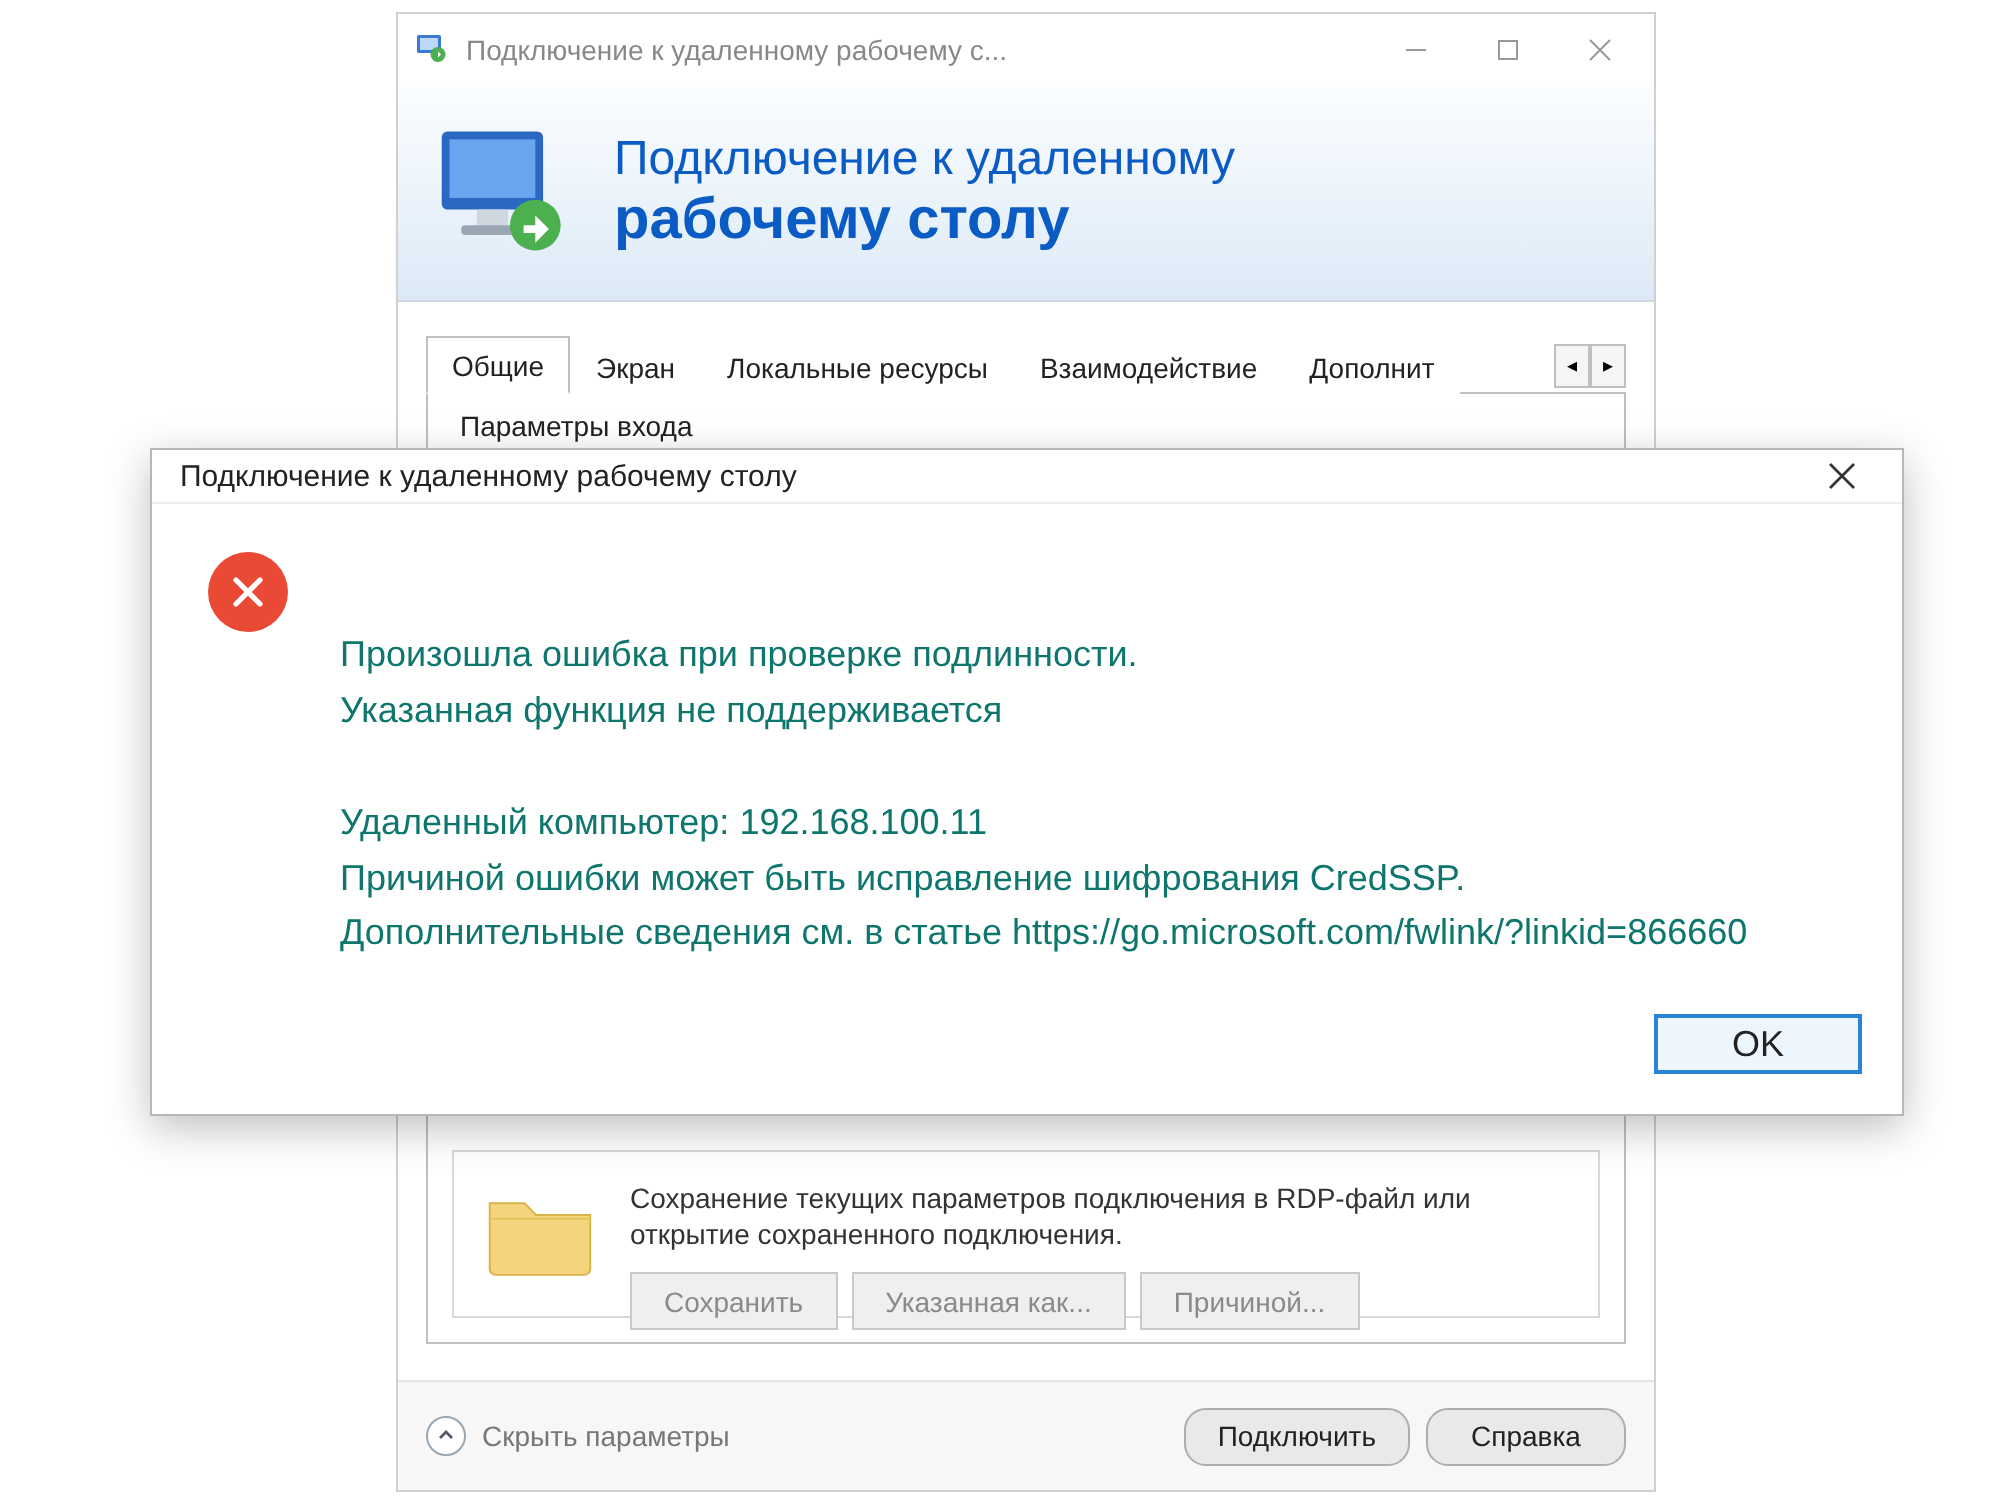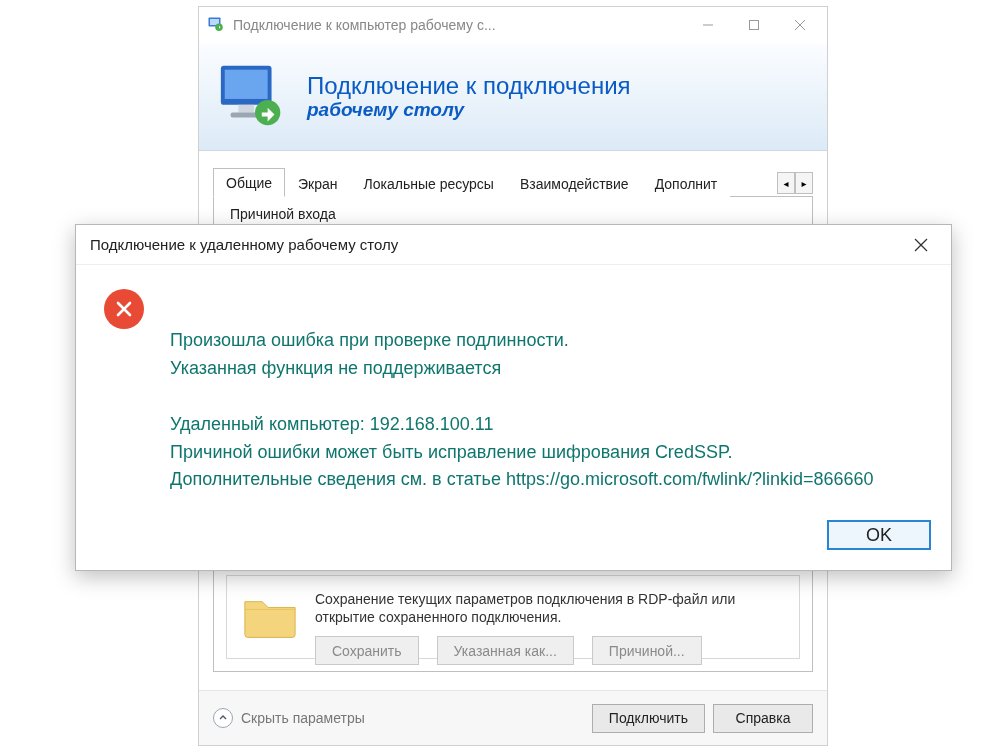--- a/index.html
+++ b/index.html
@@ -51,21 +51,21 @@
     height: 108px;
     background: linear-gradient(#fbfdff, #dceaf7);
     display: flex;
     align-items: center;
     padding-left: 16px;
     border-bottom: 1px solid #cfd8e2;
   }
   .banner-icon { width: 78px; height: 78px; margin-right: 14px; flex-shrink:0; }
   .banner-text { color: #0a5bc4; line-height: 1.15; }
   .banner-line1 { font-size: 24px; font-weight: 400; }
-  .banner-line2 { font-size: 19px; font-weight: 700; font-style: italic; }
+  .banner-line2 { font-size: 29px; font-weight: 700; }
 
   .tabs-wrap {
     padding: 14px 14px 0 14px;
     position: relative;
   }
   .tabs {
     display: flex;
     align-items: flex-end;
     border-bottom: 1px solid #bfbfbf;
     height: 32px;
@@ -122,21 +122,21 @@
     bottom: 12px;
     height: 84px;
     border: 1px solid #d8d8d8;
     padding: 14px 14px 12px 14px;
     display: flex;
     gap: 16px;
   }
   .folder-icon { width: 58px; height: 48px; flex-shrink:0; margin-top:2px;}
   .saved-right { flex:1; }
   .saved-text { font-size: 14px; color: #333; line-height: 1.3; margin-bottom: 10px; }
-  .saved-buttons { display: flex; gap: 18px; }
+  .saved-buttons { display: flex; gap: 7px; }
   .btn {
     height: 29px;
     padding: 0 16px;
     border: 1px solid #c9c9c9;
     background: #efefef;
     font-size: 14px;
     color: #8a8a8a;
     display:inline-flex;align-items:center;justify-content:center;
     white-space: nowrap;
   }
@@ -154,36 +154,36 @@
     justify-content: center;
   }
   .toggle-circle {
     width:20px;height:20px;border:1px solid #9aa6b2;border-radius:50%;
     display:flex;align-items:center;justify-content:center;
     background:#fff;
   }
   .toggle-circle svg{width:10px;height:10px;}
   .toggle-label { color:#777; font-size:14px; }
   .bottom-bar .spacer { flex:1; }
-  .bottom-bar .btn { min-width: 100px; }
+  .bottom-bar .btn { min-width: 100px; border-radius: 11px; }
 
   
   .error-dialog {
     position: absolute;
     left: 75px;
     top: 224px;
     width: 877px;
     border: 1px solid #b7b7b7;
     background: #fff;
     box-shadow: 0 6px 20px rgba(0,0,0,0.25);
     z-index: 10;
     display:flex; flex-direction:column;
   }
   .dlg-titlebar {
-    height: 40px;
+    height: 27px;
     display:flex; align-items:center;
     padding: 0 8px 0 14px;
     font-size: 15px;
     color: #222;
     border-bottom: 1px solid #eee;
   }
   .dlg-close {
     margin-left:auto; width:44px;height:30px;
     display:flex;align-items:center;justify-content:center;
   }
@@ -217,21 +217,21 @@
 <div class="main-window">
   <div class="titlebar">
     <span class="titlebar-icon">
       <svg viewBox="0 0 24 24">
           <rect x="2" y="2" width="16" height="12" fill="#3a7bd5" rx="1"></rect>
           <rect x="4" y="4" width="12" height="8" fill="#bcd7f7"></rect>
           <circle cx="16" cy="15" r="5" fill="#4caf50"></circle>
           <path d="M14 15 l2 0 l0 -2 l2 2 l-2 2 l0 -2" fill="#fff"></path>
         </svg>
     </span>
-    <span class="titlebar-title">Подключение к компьютер рабочему с...</span>
+    <span class="titlebar-title">Подключение к удаленному рабочему с...</span>
     <div class="win-controls">
       <div class="win-btn">
           <svg width="12" height="12">
             <line x1="1" y1="6" x2="11" y2="6" stroke-width="1"></line>
           </svg>
         </div>
       <div class="win-btn">
           <svg width="12" height="12">
             <rect x="1.5" y="1.5" width="9" height="9" fill="none" stroke-width="1"></rect>
           </svg>
@@ -250,41 +250,41 @@
       <svg viewBox="0 0 80 80">
         <rect x="6" y="8" width="52" height="40" rx="3" fill="#2b68c4"></rect>
         <rect x="10" y="12" width="44" height="30" fill="#6aa5ef"></rect>
         <rect x="24" y="48" width="16" height="8" fill="#cfd6de"></rect>
         <rect x="16" y="56" width="32" height="5" rx="2" fill="#9aa6b2"></rect>
         <circle cx="54" cy="56" r="13" fill="#4caf50"></circle>
         <path d="M48 56 h6 v-5 l7 7 -7 7 v-5 h-6 z" fill="#fff"></path>
       </svg>
     </div>
     <div class="banner-text">
-      <div class="banner-line1">Подключение к подключения</div>
+      <div class="banner-line1">Подключение к удаленному</div>
       <div class="banner-line2">рабочему столу</div>
     </div>
   </div>
 
   <div class="tabs-wrap">
     <div class="tabs">
       <div class="tab active">Общие</div>
       <div class="tab">Экран</div>
       <div class="tab">Локальные ресурсы</div>
       <div class="tab">Взаимодействие</div>
       <div class="tab">Дополнит</div>
       <div class="tab-scroll">
         <div class="tab-arrow">◂</div>
         <div class="tab-arrow">▸</div>
       </div>
     </div>
   </div>
 
   <div class="tab-content">
-    <span class="groupbox-label">Причиной входа</span>
+    <span class="groupbox-label">Параметры входа</span>
 
     <div class="saved-conn">
       <div class="folder-icon">
         <svg viewBox="0 0 60 50">
             <path d="M4 10 h18 l6 6 h28 v28 a3 3 0 0 1 -3 3 H7 a3 3 0 0 1 -3 -3 z" fill="#f4d47c" stroke="#d9b24a"></path>
             <path d="M4 18 h52" stroke="#e6c35a"></path>
           </svg>
       </div>
       <div class="saved-right">
         <div class="saved-text">Сохранение текущих параметров подключения в RDP-файл или открытие сохраненного подключения.</div>

